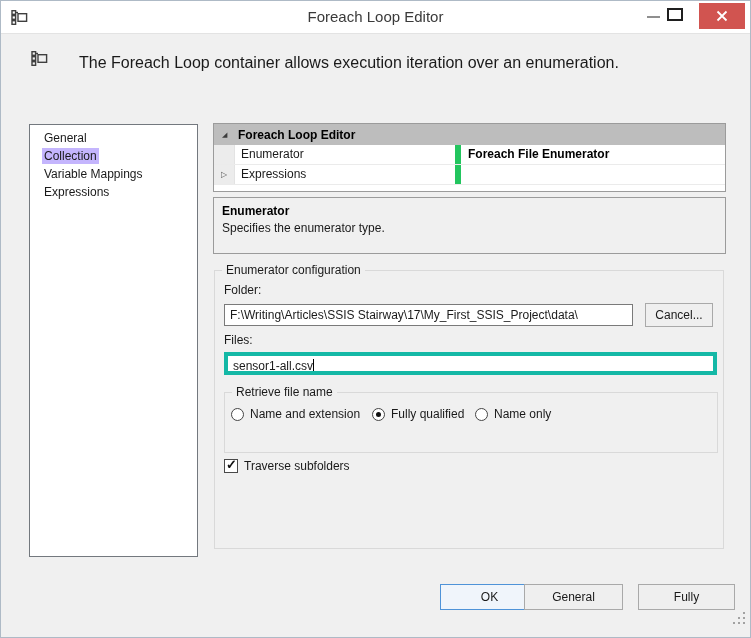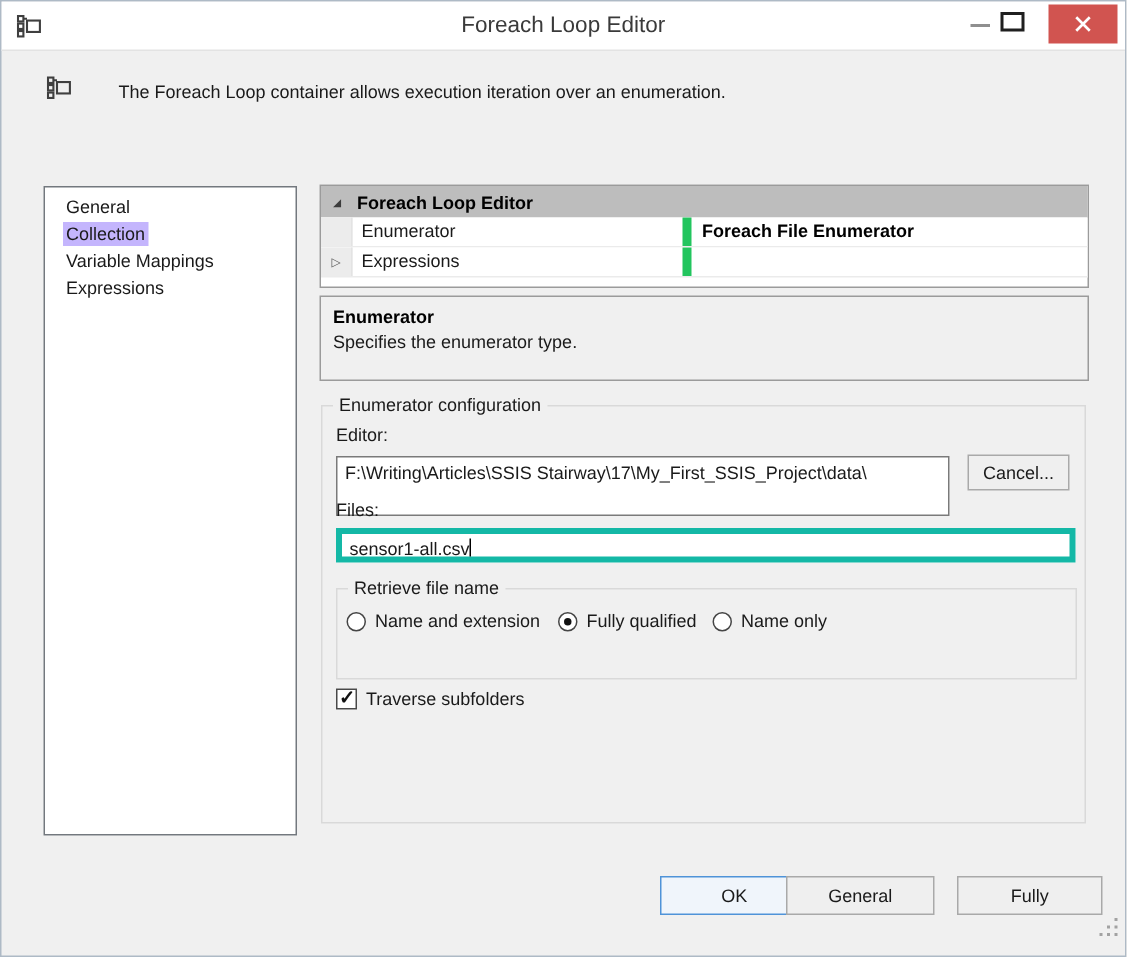--- a/index.html
+++ b/index.html
@@ -12,21 +12,21 @@
   
   .titlebar{ position:absolute; left:0; top:0; width:100%; height:33px; background:#ffffff; border-bottom:1px solid #e3e3e3; }
   .titlebar .app-icon{ position:absolute; left:10px; top:8px; width:17px; height:17px; }
   .title-text{ position:absolute; left:0; right:0; top:0; height:33px; line-height:32px; text-align:center; font-size:15px; color:#3a3a3a; }
   .cap-btn{ position:absolute; cursor:default; }
   .btn-min{ right:90px; top:15px; width:13px; height:2px; background:#8f8f8f; }
   .btn-max{ right:67px; top:7px; width:16px; height:13px; border:2px solid #1f1f1f; background:transparent; }
   .btn-close{ right:5px; top:2px; width:46px; height:26px; background:#d15450; display:flex; align-items:center; justify-content:center; }
   
   .hdr-icon{ position:absolute; left:30px; top:49px; width:17px; height:17px; }
-  .hdr-text{ position:absolute; left:78px; top:53px; font-size:12px; color:#1a1a1a; }
+  .hdr-text{ position:absolute; left:78px; top:53px; font-size:16px; color:#1a1a1a; }
   
   .sidebar{ position:absolute; left:28px; top:123px; width:169px; height:433px; background:#ffffff; border:1px solid #73787e; padding-top:4px; }
   .side-item{ height:18px; line-height:18px; padding-left:12px; white-space:nowrap; }
   .side-item span{ padding:1px 2px; }
   .side-item.selected span{ background:#c4b5fd; }
   
   .propgrid{ position:absolute; left:212px; top:122px; width:513px; height:69px; background:#ffffff; border:1px solid #9b9b9b; }
   .pg-header{ height:21px; background:#bdbdbd; display:flex; align-items:center; }
   .pg-header .tri{ font-size:7px; color:#3c3c3c; margin-left:8px; width:10px; }
   .pg-header .cat{ font-weight:bold; margin-left:6px; color:#000; }
@@ -37,21 +37,21 @@
   .pg-value{ flex:1; border-left:6px solid #22c55e; padding-left:7px; line-height:19px; }
   .pg-value.bold{ font-weight:bold; color:#000; }
   
   .helppanel{ position:absolute; left:212px; top:196px; width:513px; height:57px; background:#f0f0f0; border:1px solid #9b9b9b; padding:6px 8px; }
   .helppanel .h-title{ font-weight:bold; color:#000; margin-bottom:3px; }
   
   .groupbox{ position:absolute; border:1px solid #d9d9d9; }
   .gb-main{ left:213px; top:269px; width:510px; height:279px; }
   .gb-label{ position:absolute; top:-8px; left:7px; background:#f0f0f0; padding:0 4px; color:#1a1a1a; white-space:nowrap; }
   .fld-label{ position:absolute; left:9px; }
-  .textbox{ position:absolute; background:#fff; border:1px solid #7a7a7a; height:40px; line-height:20px; padding-left:5px; white-space:nowrap; overflow:hidden; }
+  .textbox{ position:absolute; background:#fff; border:1px solid #7a7a7a; height:22px; line-height:20px; padding-left:5px; white-space:nowrap; overflow:hidden; }
   .tb-folder{ left:9px; top:33px; width:409px; }
   .tb-files{ left:9px; top:81px; width:493px; height:23px; border:4px solid #14b8a6; }
   .caret{ display:inline-block; width:1px; height:13px; background:#000; vertical-align:-2px; }
   .btn{ background:#efefef; border:1px solid #a9a9a9; text-align:center; color:#1a1a1a; }
   .btn-browse{ position:absolute; left:430px; top:32px; width:68px; height:24px; line-height:22px; }
   .gb-retrieve{ position:absolute; left:9px; top:121px; width:494px; height:61px; border:1px solid #d9d9d9; }
   .radio-item{ position:absolute; top:14px; display:flex; align-items:center; }
   .radio-circle{ width:13px; height:13px; border:1px solid #454545; border-radius:50%; background:#fff; margin-right:6px; position:relative; flex:none; }
   .radio-circle.on::after{ content:""; position:absolute; left:3px; top:3px; width:5px; height:5px; border-radius:50%; background:#111; }
   .check-row{ position:absolute; left:9px; top:188px; display:flex; align-items:center; }
@@ -128,21 +128,21 @@
   </div>
 
   <div class="helppanel">
     <div class="h-title">Enumerator</div>
     <div class="h-text">Specifies the enumerator type.</div>
   </div>
 
   <div class="groupbox gb-main">
     <span class="gb-label">Enumerator configuration</span>
 
-    <span class="fld-label" style="top:12px;">Editor:</span>
+    <span class="fld-label" style="top:12px;">Folder:</span>
     <div class="textbox tb-folder">
       <span>F:\Writing\Articles\SSIS Stairway\17\My_First_SSIS_Project\data\</span>
     </div>
     <div class="btn btn-browse">Cancel...</div>
 
     <span class="fld-label" style="top:62px;">Files:</span>
     <div class="textbox tb-files">
       <span>sensor1-all.csv</span><span class="caret"></span>
     </div>
 

